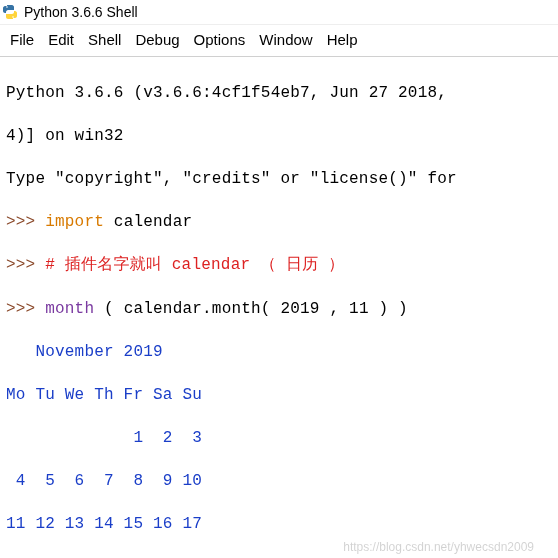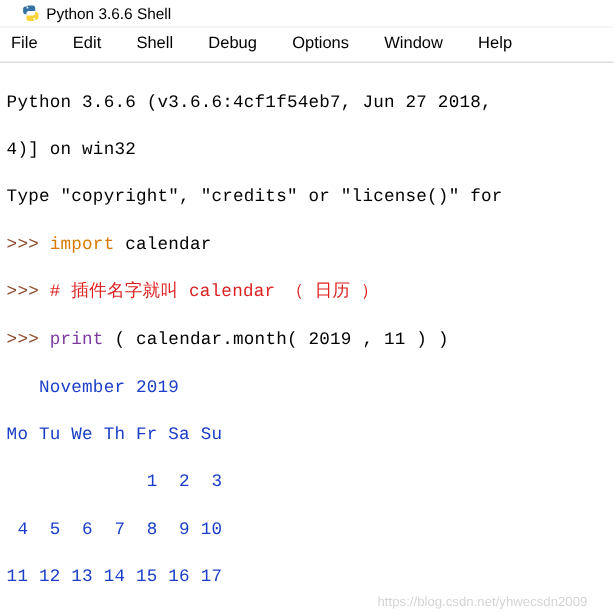--- a/index.html
+++ b/index.html
@@ -8,37 +8,37 @@
       height: 558px;
       background: #fff;
       font-family: "Courier New", monospace;
       font-size: 16px;
       overflow: hidden;
       position: relative;
     }
     .titlebar {
       display: flex;
       align-items: center;
-      padding: 4px 20px;
+      padding: 4px 2px;
       background: #fff;
       border-bottom: 1px solid #eee;
       font-family: Arial, sans-serif;
       font-size: 14px;
     }
     .titlebar .icon {
       width: 16px;
       height: 16px;
       margin-right: 6px;
       display: inline-flex;
       align-items: center;
       justify-content: center;
     }
     .menubar {
       display: flex;
-      gap: 32px;
+      gap: 14px;
       padding: 6px 10px 8px 10px;
       font-family: Arial, sans-serif;
       font-size: 15px;
       color: #000;
       border-bottom: 1px solid #d0d0d0;
     }
     .menubar span { cursor: default; }
     .console {
       padding: 4px 6px;
       white-space: pre;
@@ -85,21 +85,21 @@
   <span>Window</span>
   <span>Help</span>
 </div>
 
 <div class="console">
 <span class="line black">Python 3.6.6 (v3.6.6:4cf1f54eb7, Jun 27 2018, </span>
 <span class="line black">4)] on win32</span>
 <span class="line black">Type "copyright", "credits" or "license()" for</span>
 <span class="line"><span class="prompt">&gt;&gt;&gt; </span><span class="kw-import">import</span><span class="black"> calendar</span></span>
 <span class="line"><span class="prompt">&gt;&gt;&gt; </span><span class="comment"># 插件名字就叫 calendar （ 日历 ）</span></span>
-<span class="line"><span class="prompt">&gt;&gt;&gt; </span><span class="kw-print">print</span><span class="black"> ( calendar.month( 2019 , 11 ) )</span></span>
+<span class="line"><span class="prompt">&gt;&gt;&gt; </span><span class="kw-print">month</span><span class="black"> ( calendar.month( 2019 , 11 ) )</span></span>
 <span class="line output">   November 2019</span>
 <span class="line output">Mo Tu We Th Fr Sa Su</span>
 <span class="line output">             1  2  3</span>
 <span class="line output"> 4  5  6  7  8  9 10</span>
 <span class="line output">11 12 13 14 15 16 17</span>
 <span class="line output">18 19 20 21 22 23 24</span>
 
 
 
 </div>

